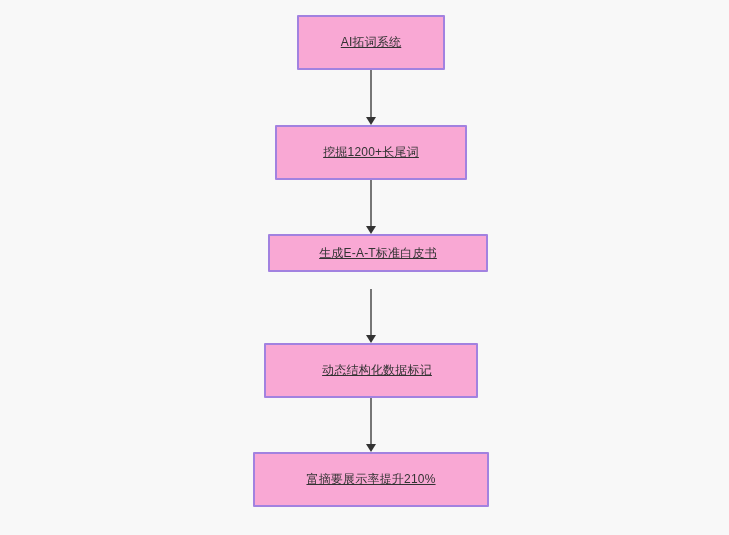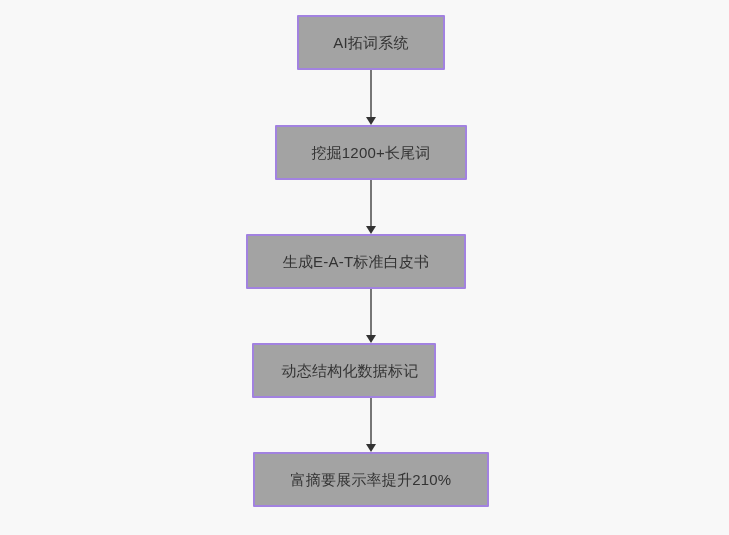--- a/index.html
+++ b/index.html
@@ -14,32 +14,33 @@
     overflow: hidden;
   }
   #flowchart {
     position: relative;
     width: 729px;
     height: 535px;
   }
   .node {
     position: absolute;
     box-sizing: border-box;
-    background: #a3a3a3;
+    background: #f9a8d4;
     border: 2px solid #a282e0;
     border-radius: 1px;
     display: flex;
     align-items: center;
     justify-content: center;
     color: #333333;
-    font-size: 15px;
+    font-size: 12px;
     line-height: 1.2;
     letter-spacing: 0.2px;
     white-space: nowrap;
     user-select: none;
+    text-decoration: underline;
   }
   .node-label {
     display: block;
   }
   .edge {
     position: absolute;
     width: 0;
   }
   .edge-line {
     position: absolute;
@@ -86,25 +87,25 @@
   </div>
 
   <div class="node" style="left:297px; top:15px; width:148px; height:55px;">
     <span class="node-label">AI拓词系统</span>
   </div>
 
   <div class="node" style="left:275px; top:125px; width:192px; height:55px;text-align:center;">
     <span class="node-label">挖掘1200+长尾词</span>
   </div>
 
-  <div class="node" style="left:246px; top:234px; width:220px; height:55px;">
+  <div class="node" style="left:268px; top:234px; width:220px; height:38px;">
     <span class="node-label">生成E-A-T标准白皮书</span>
   </div>
 
-  <div class="node" style="left:252px; top:343px; width:184px; height:55px;padding-left:12px;">
+  <div class="node" style="left:264px; top:343px; width:214px; height:55px;padding-left:12px;">
     <span class="node-label">动态结构化数据标记</span>
   </div>
 
   <div class="node" style="left:253px; top:452px; width:236px; height:55px;align-items:center;">
     <span class="node-label">富摘要展示率提升210%</span>
   </div>
 
 </div>
 
 </body></html>

